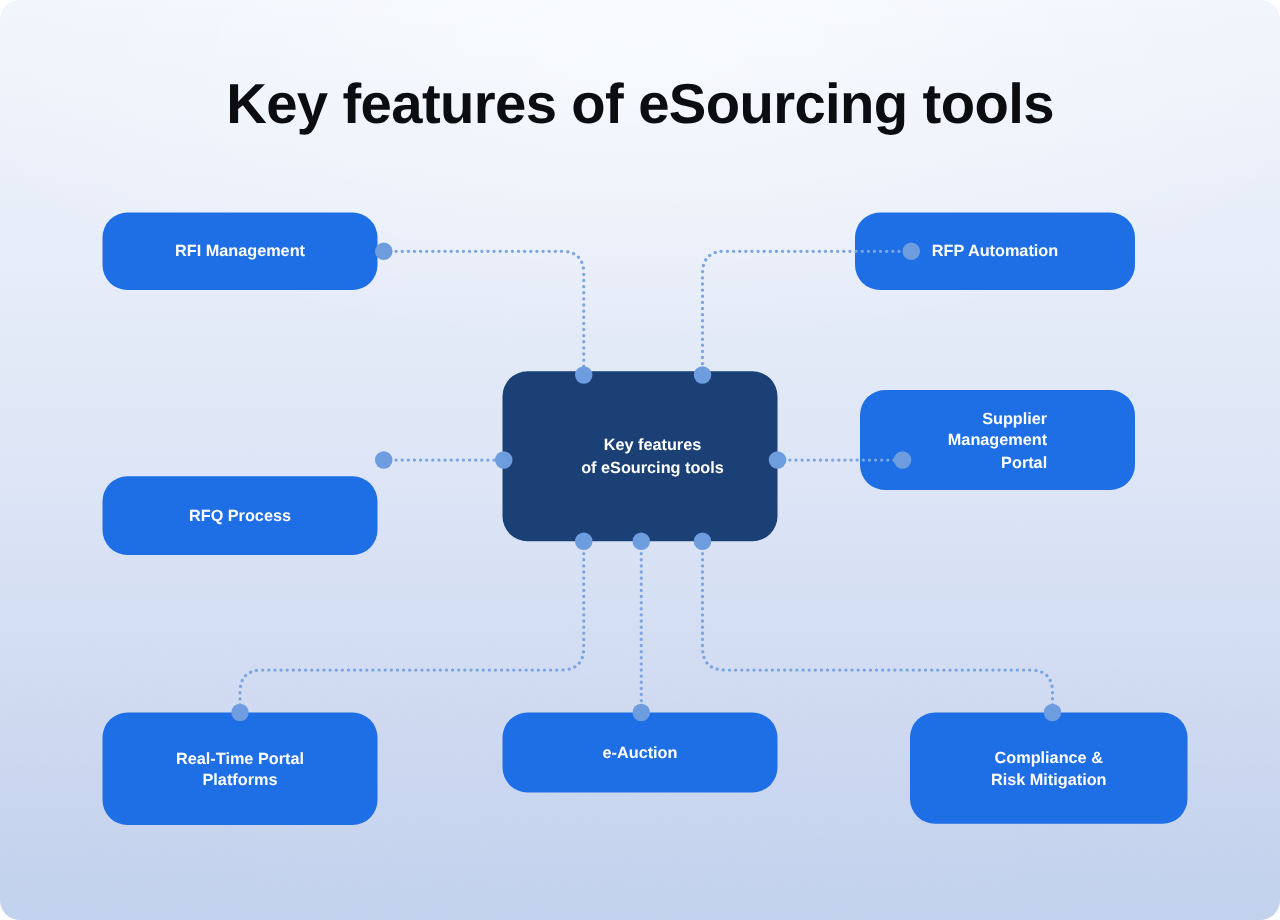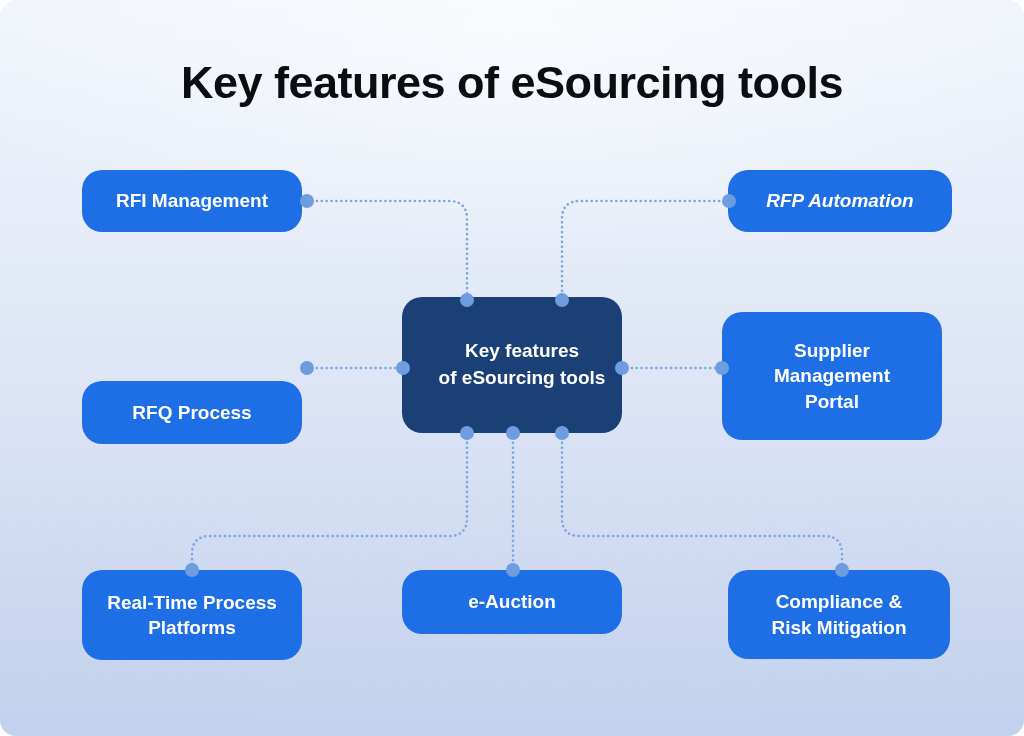--- a/index.html
+++ b/index.html
@@ -31,38 +31,38 @@
 
   .node {
     position: absolute;
     display: flex;
     align-items: center;
     justify-content: center;
     text-align: center;
     background: var(--node_fill, #1e6ee6);
     color: var(--node_text, #ffffff);
     border-radius: 20px;
-    font-size: 19px;
+    font-size: 13px;
     font-weight: 700;
     line-height: 1.32;
     white-space: pre-line;
     z-index: 2;
   }
   .node.center {
     background: var(--center_fill, #1b4075);
     line-height: 1.42;
     padding-left: 20px;
   }
 
   
   .n-rfi        { left:  82px; top: 170px; width: 220px; height:  62px; }
-  .n-rfp        { left: 728px; top: 170px; width: 224px; height:  62px; font-style: italic; }
+  .n-rfp        { left: 684px; top: 170px; width: 224px; height:  62px; }
   .n-rfq        { left:  82px; top: 337px; width: 220px; height:  63px; margin-top: 44px; }
   .n-center     { left: 402px; top: 297px; width: 220px; height: 136px; }
-  .n-supplier   { left: 722px; top: 312px; width: 220px; height: 128px; }
+  .n-supplier   { left: 688px; top: 312px; width: 220px; height: 80px; text-align: right; }
   .n-realtime   { left:  82px; top: 570px; width: 220px; height:  90px; }
   .n-eauction   { left: 402px; top: 570px; width: 220px; height:  64px; }
   .n-compliance { left: 728px; top: 570px; width: 222px; height:  89px; }
 
   .connector-layer {
     position: absolute;
     left: 0; top: 0;
     width: 1024px; height: 736px;
     z-index: 3;
     pointer-events: none;
@@ -124,21 +124,21 @@
 of eSourcing tools</span>
   </div>
 
   <div class="node n-supplier">
     <span>Supplier
 Management
 Portal</span>
   </div>
 
   <div class="node n-realtime">
-    <span>Real-Time Process
+    <span>Real-Time Portal
 Platforms</span>
   </div>
 
   <div class="node n-eauction">
     <span>e-Auction</span>
   </div>
 
   <div class="node n-compliance">
     <span>Compliance &amp;
 Risk Mitigation</span>

